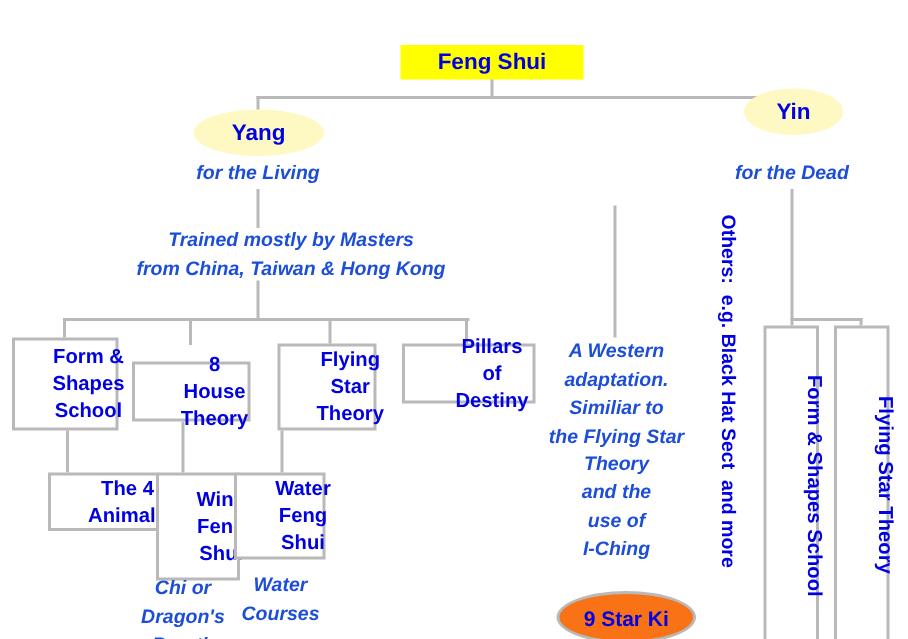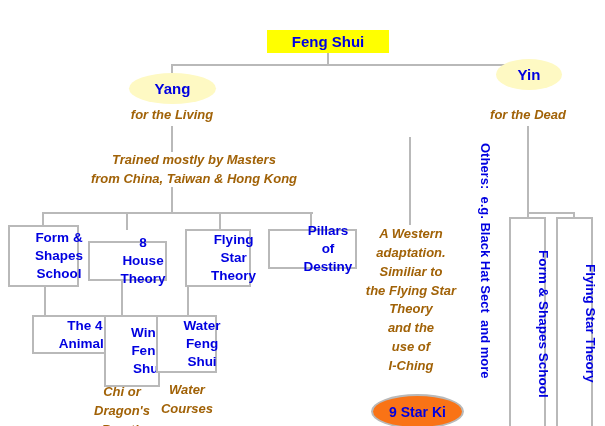--- a/index.html
+++ b/index.html
@@ -25,21 +25,21 @@
 
   .ellipse {
     position: absolute; border-radius: 50%;
     display: flex; align-items: center; justify-content: center;
     color: #0000e0; font-weight: bold; font-size: 15px;
   }
   .yellow { background: #fef9c3; }
   .outlined { background: #f97316; border: 2px solid #b9b9b9; font-size: 14px; }
 
   .pink {
-    position: absolute; color: #a16207; font-style: italic; font-weight: bold;
+    position: absolute; color: #1d4ed8; font-style: italic; font-weight: bold;
     font-size: 13px; line-height: 1.45; text-align: center; white-space: pre-line;
   }
 
   .vspan { writing-mode: vertical-rl; white-space: pre; }
 
   .vtext {
     position: absolute; writing-mode: vertical-rl; white-space: pre;
     color: #0000e0; font-weight: bold; font-size: 13px;
   }
 </style>

